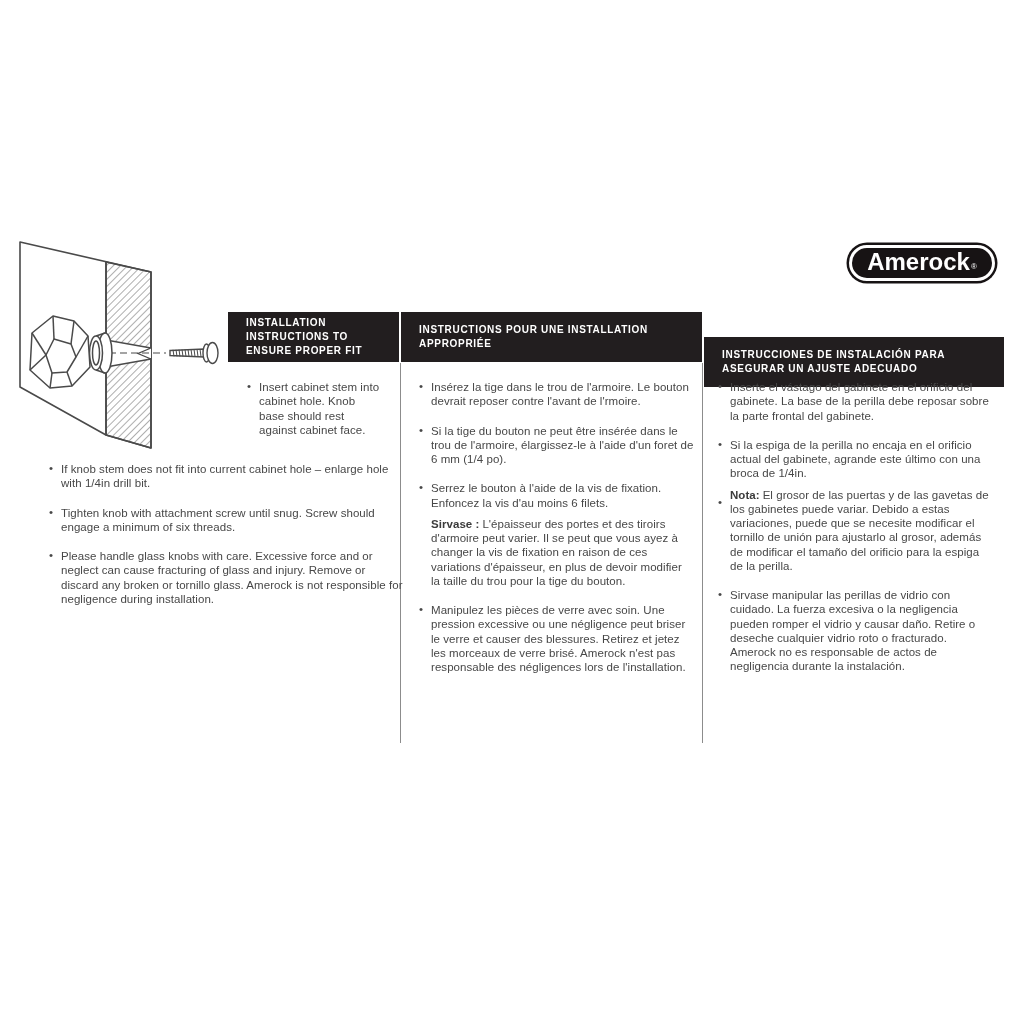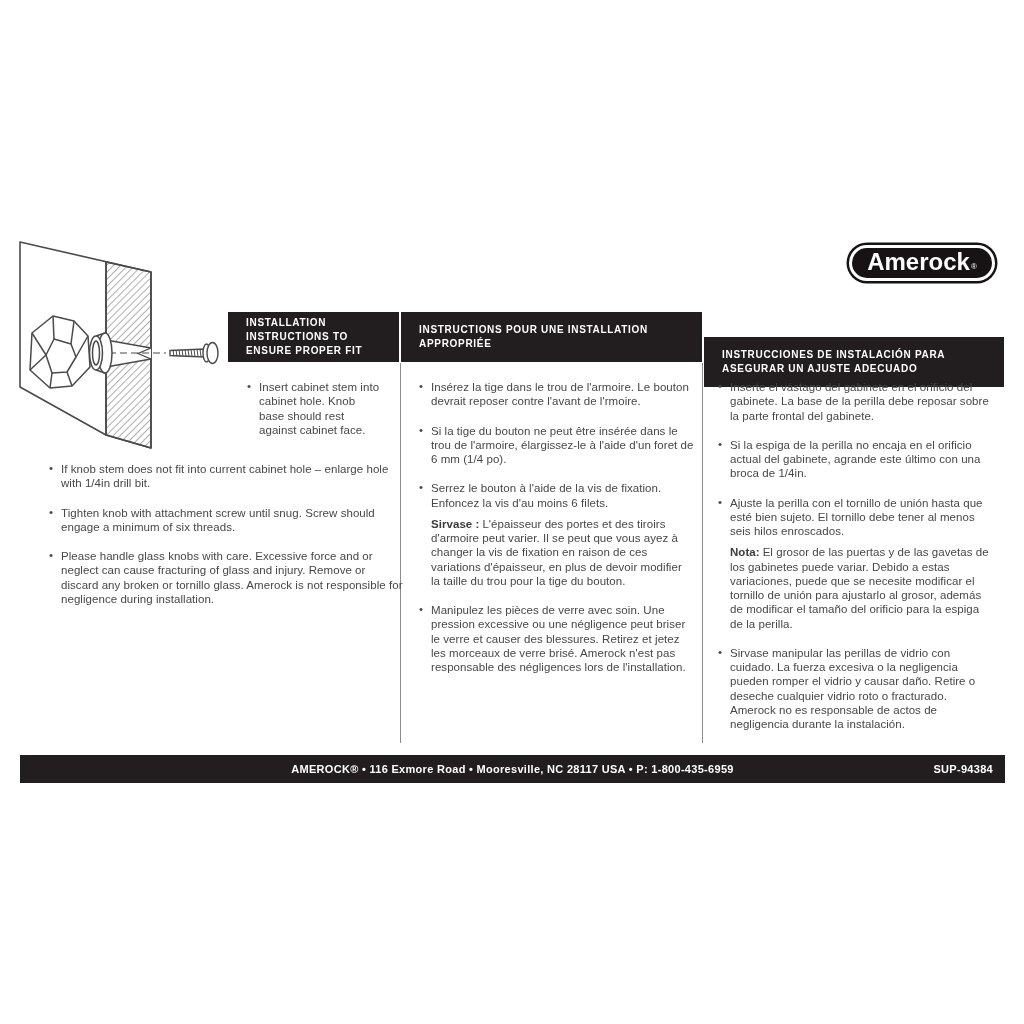--- a/index.html
+++ b/index.html
@@ -173,28 +173,24 @@
   </div>
 
   <div class="col col-es">
     <div class="item">
       <span class="blt">•</span><span>Inserte el vástago del gabinete en el orificio del gabinete. La base de la perilla debe reposar sobre la parte frontal del gabinete.</span>
     </div>
     <div class="item">
       <span class="blt">•</span><span>Si la espiga de la perilla no encaja en el orificio actual del gabinete, agrande este último con una broca de 1/4in.</span>
     </div>
     <div class="item">
-      <span class="blt">•</span><span>Ajuste la perilla con el tornillo de unión hasta que esté bien sujeto. El tornillo debe tener al menos seis hilos enroscados.</span>
+      <span class="blt">•</span>
     </div>
     <div class="item note">
       <span class="lbl">Nota:</span><span>El grosor de las puertas y de las gavetas de los gabinetes puede variar. Debido a estas variaciones, puede que se necesite modificar el tornillo de unión para ajustarlo al grosor, además de modificar el tamaño del orificio para la espiga de la perilla.</span>
     </div>
     <div class="item">
       <span class="blt">•</span><span>Sirvase manipular las perillas de vidrio con cuidado. La fuerza excesiva o la negligencia pueden romper el vidrio y causar daño. Retire o deseche cualquier vidrio roto o fracturado. Amerock no es responsable de actos de negligencia durante la instalación.</span>
     </div>
   </div>
 
-  <div class="footer">
-    <span class="f-left">AMEROCK® • 116 Exmore Road • Mooresville, NC 28117 USA • P: 1-800-435-6959</span>
-    <span class="f-right">SUP-94384</span>
-  </div>
 
 </div>
 
 </body></html>

